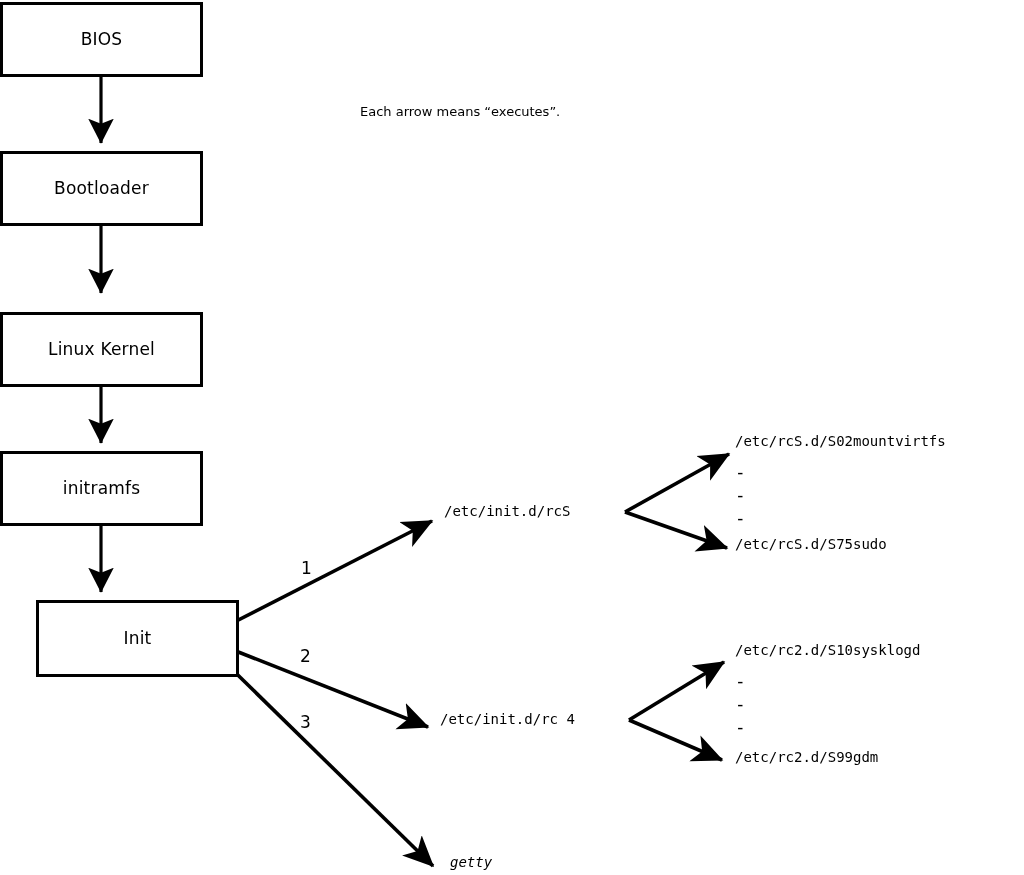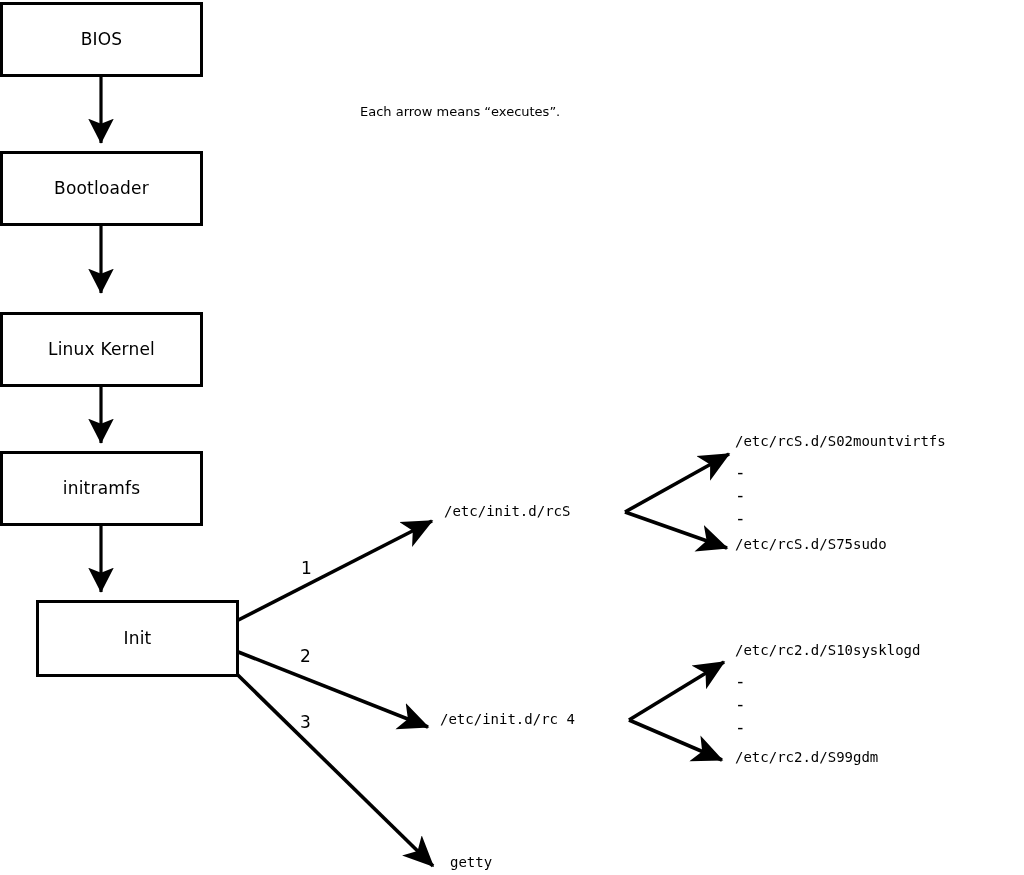--- a/index.html
+++ b/index.html
@@ -148,21 +148,21 @@
   </div>
 
   <div class="note-label" id="note-executes" style="left:360px; top:105px;">Each arrow means “executes”.</div>
 
   <div class="sans-label" id="branch-num-1" style="left:301px; top:560px;">1</div>
   <div class="sans-label" id="branch-num-2" style="left:300px; top:648px;">2</div>
   <div class="sans-label" id="branch-num-3" style="left:300px; top:714px;">3</div>
 
   <div class="mono-label" id="target-rcs" style="left:444px; top:504px;">/etc/init.d/rcS</div>
   <div class="mono-label" id="target-rc2" style="left:440px; top:712px;">/etc/init.d/rc 4</div>
-  <div class="mono-label" id="target-getty" style="left:450px; top:855px;">getty</div>
+  <div class="mono-label" id="target-getty" style="left:450px; top:855px;font-style:italic;">getty</div>
 
   <div class="mono-label" id="rcs-first" style="left:735px; top:434px;">/etc/rcS.d/S02mountvirtfs</div>
   <div class="dash-label" id="rcs-dash-1" style="left:735px; top:464px;">-</div>
   <div class="dash-label" id="rcs-dash-2" style="left:735px; top:487px;">-</div>
   <div class="dash-label" id="rcs-dash-3" style="left:735px; top:510px;">-</div>
   <div class="mono-label" id="rcs-last" style="left:735px; top:537px;">/etc/rcS.d/S75sudo</div>
 
   <div class="mono-label" id="rc2-first" style="left:735px; top:643px;">/etc/rc2.d/S10sysklogd</div>
   <div class="dash-label" id="rc2-dash-1" style="left:735px; top:673px;">-</div>
   <div class="dash-label" id="rc2-dash-2" style="left:735px; top:696px;">-</div>

